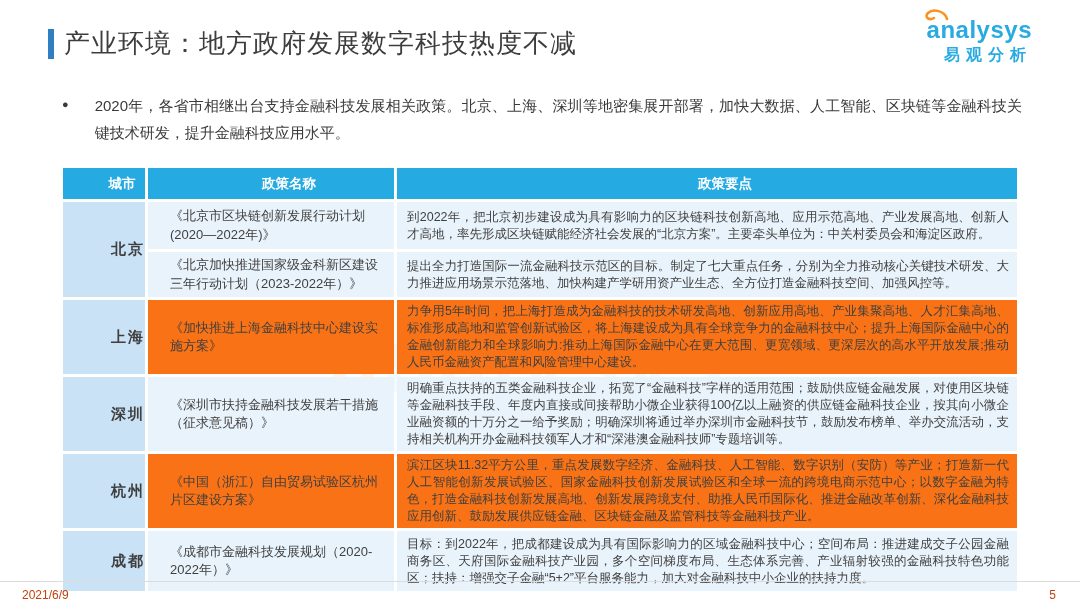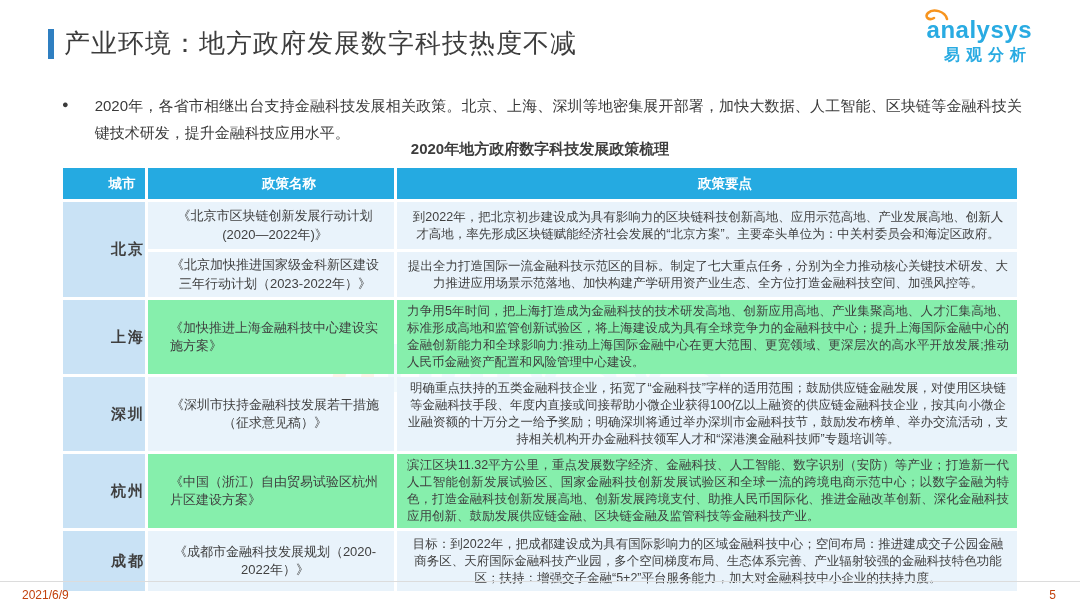--- a/index.html
+++ b/index.html
@@ -110,22 +110,22 @@
     padding: 3px 14px 3px 22px;
     line-height: 1.4;
   }
   td.points {
     font-size: 12.5px;
     color: #3f3f3f;
     padding: 3px 8px 3px 10px;
     line-height: 1.36;
     text-align: justify;
   }
-  tr.row-light td.policy, tr.row-light td.points { background: #e9f3fb; text-align: center; }
-  tr.row-dark  td.policy, tr.row-dark  td.points { background: #86efac; }
+  tr.row-light td.policy, tr.row-light td.points { background: #e9f3fb; }
+  tr.row-dark  td.policy, tr.row-dark  td.points { background: #f97316; }
   tr.r-head  { height: 31px; }
   tr.r-bj1   { height: 47px; }
   tr.r-bj2   { height: 45px; }
   tr.r-sh    { height: 64px; }
   tr.r-sz    { height: 74px; }
   tr.r-hz    { height: 66px; }
   tr.r-cd    { height: 60px; }
 
   
   .watermark {
@@ -177,21 +177,20 @@
     </div>
   </div>
 
   <div class="bullet-row">
     <span class="bullet-dot">●</span>
     <p class="bullet-text">2020年，各省市相继出台支持金融科技发展相关政策。北京、上海、深圳等地密集展开部署，加快大数据、人工智能、区块链等金融科技关键技术研发，提升金融科技应用水平。</p>
   </div>
 
   <div class="watermark"><span class="wm-swirl">a</span>nalysys</div>
 
-  <div class="table-title">2020年地方政府数字科技发展政策梳理</div>
 
   <table class="policy-table">
     <colgroup>
       <col style="width:82px">
       <col style="width:246px">
       <col style="width:620px">
     </colgroup>
     <thead>
       <tr class="r-head">
         <th>城市</th>

